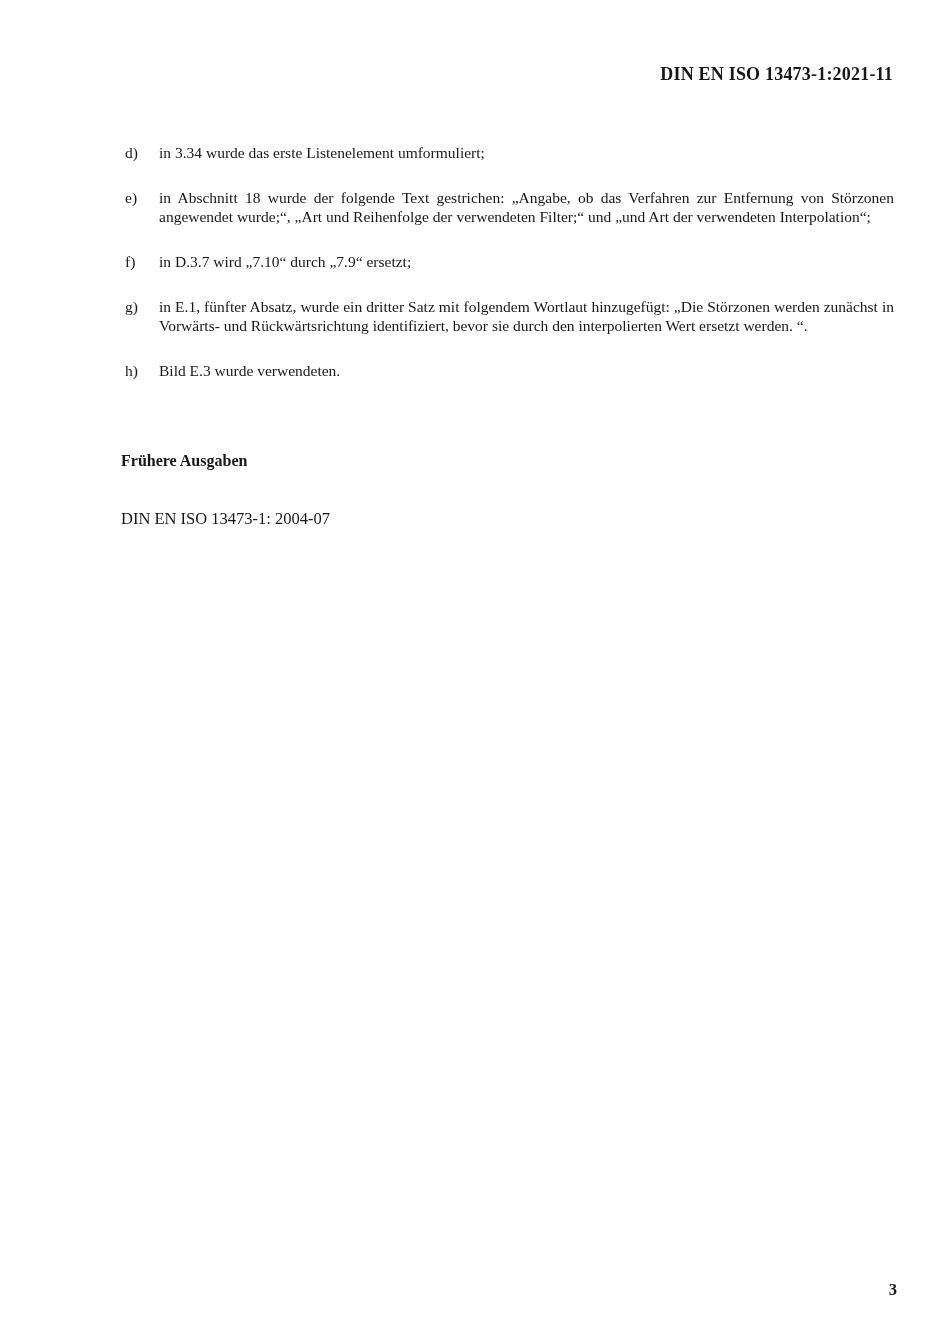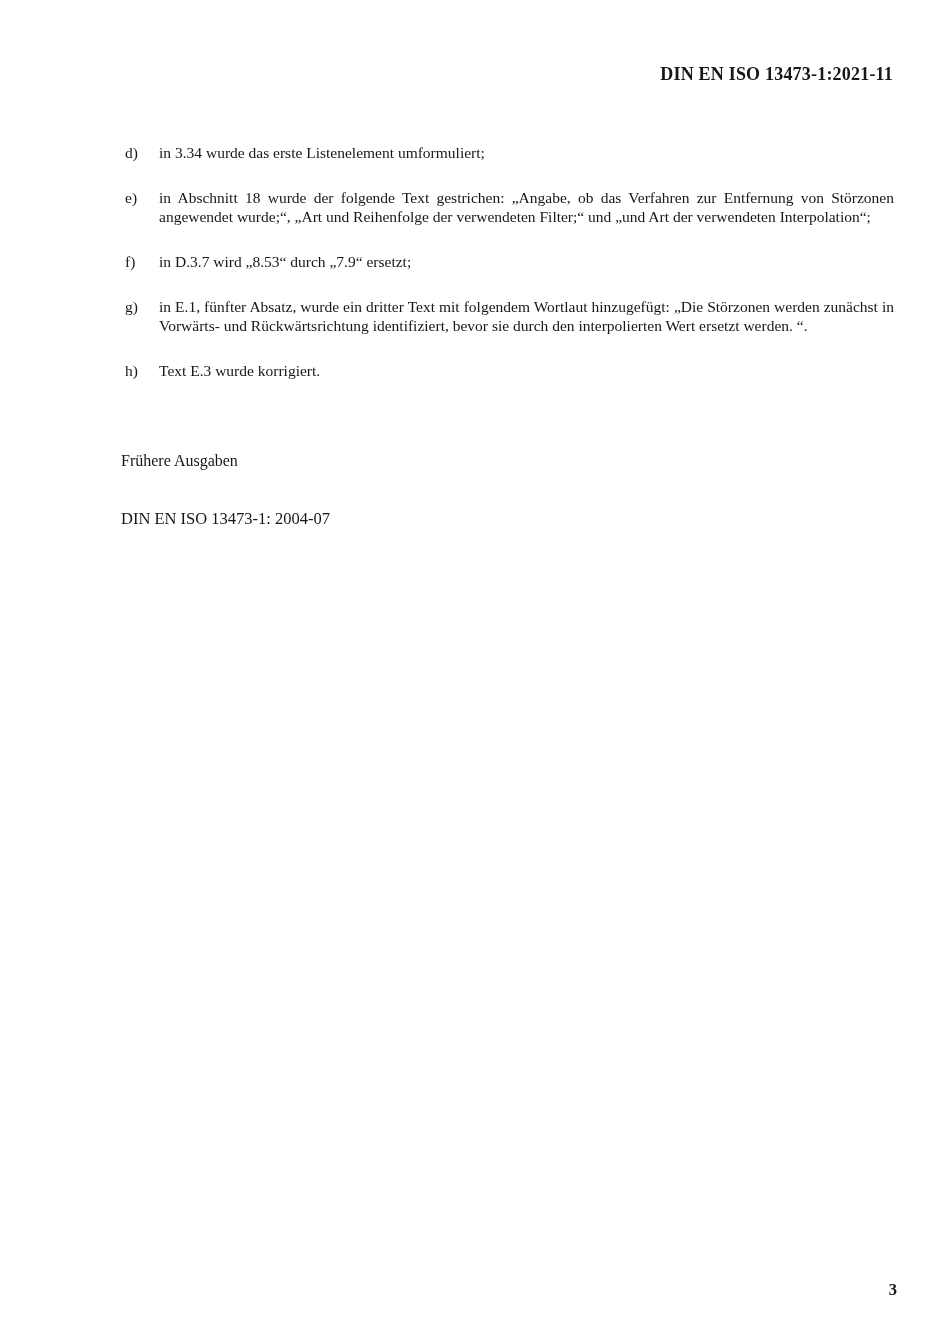--- a/index.html
+++ b/index.html
@@ -50,21 +50,21 @@
     text-align: justify;
     text-align-last: left;
     hyphens: none;
   }
   .prev-heading {
     position: absolute;
     top: 443px;
     left: 113px;
     font-size: 16px;
     line-height: 19px;
-    font-weight: normal;
+    font-weight: bold;
   }
   .prev-entry {
     position: absolute;
     top: 501px;
     left: 113px;
     font-size: 16.5px;
     line-height: 20px;
   }
   .page-number {
     position: absolute;
@@ -86,29 +86,29 @@
     <li class="change-item">
       <span class="marker">d)</span>
       <p class="text">in 3.34 wurde das erste Listenelement umformuliert;</p>
     </li>
     <li class="change-item">
       <span class="marker">e)</span>
       <p class="text">in Abschnitt 18 wurde der folgende Text gestrichen: „Angabe, ob das Verfahren zur Entfernung von Störzonen angewendet wurde;“, „Art und Reihenfolge der verwendeten Filter;“ und „und Art der verwendeten Interpolation“;</p>
     </li>
     <li class="change-item">
       <span class="marker">f)</span>
-      <p class="text">in D.3.7 wird „8.53“ durch „7.9“ ersetzt;</p>
+      <p class="text">in D.3.7 wird „7.10“ durch „7.9“ ersetzt;</p>
     </li>
     <li class="change-item">
       <span class="marker">g)</span>
-      <p class="text">in E.1, fünfter Absatz, wurde ein dritter Text mit folgendem Wortlaut hinzugefügt: „Die Störzonen werden zunächst in Vorwärts- und Rückwärtsrichtung identifiziert, bevor sie durch den interpolierten Wert ersetzt werden. “.</p>
+      <p class="text">in E.1, fünfter Absatz, wurde ein dritter Satz mit folgendem Wortlaut hinzugefügt: „Die Störzonen werden zunächst in Vorwärts- und Rückwärtsrichtung identifiziert, bevor sie durch den interpolierten Wert ersetzt werden. “.</p>
     </li>
     <li class="change-item">
       <span class="marker">h)</span>
-      <p class="text">Text E.3 wurde korrigiert.</p>
+      <p class="text">Bild E.3 wurde verwendeten.</p>
     </li>
   </ol>
 
   <h2 class="prev-heading">Frühere Ausgaben</h2>
 
   <p class="prev-entry">DIN EN ISO 13473-1: 2004-07</p>
 
   <div class="page-number">3</div>
 
 </div>

